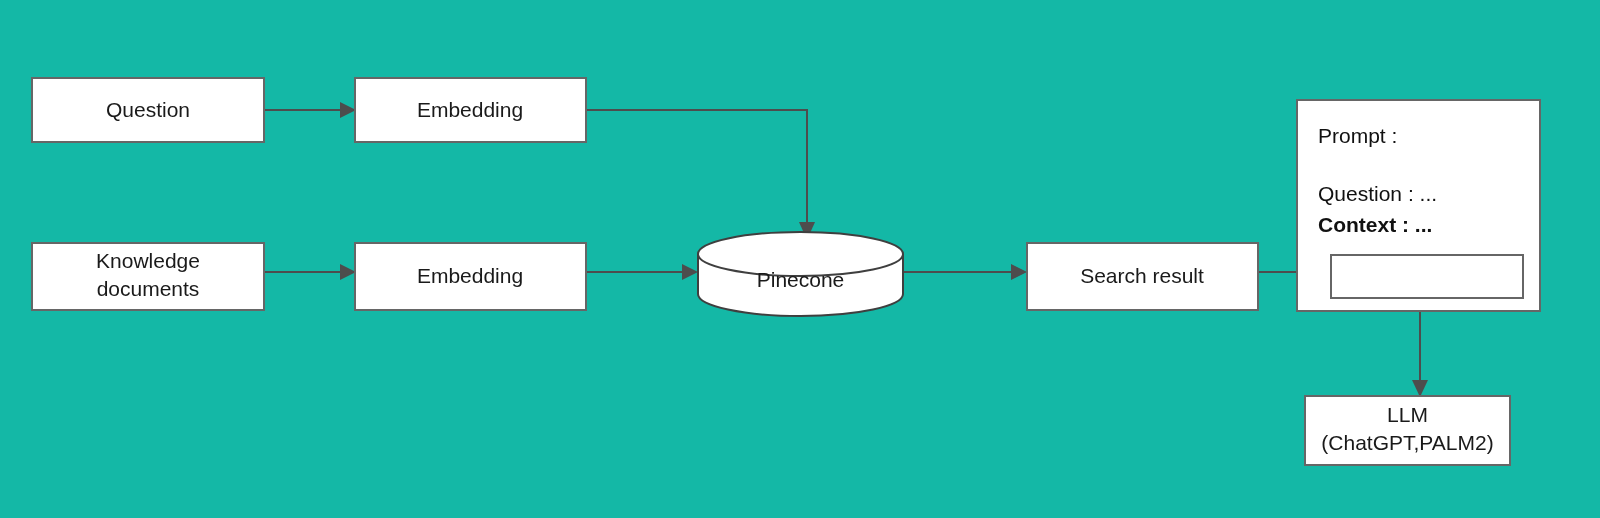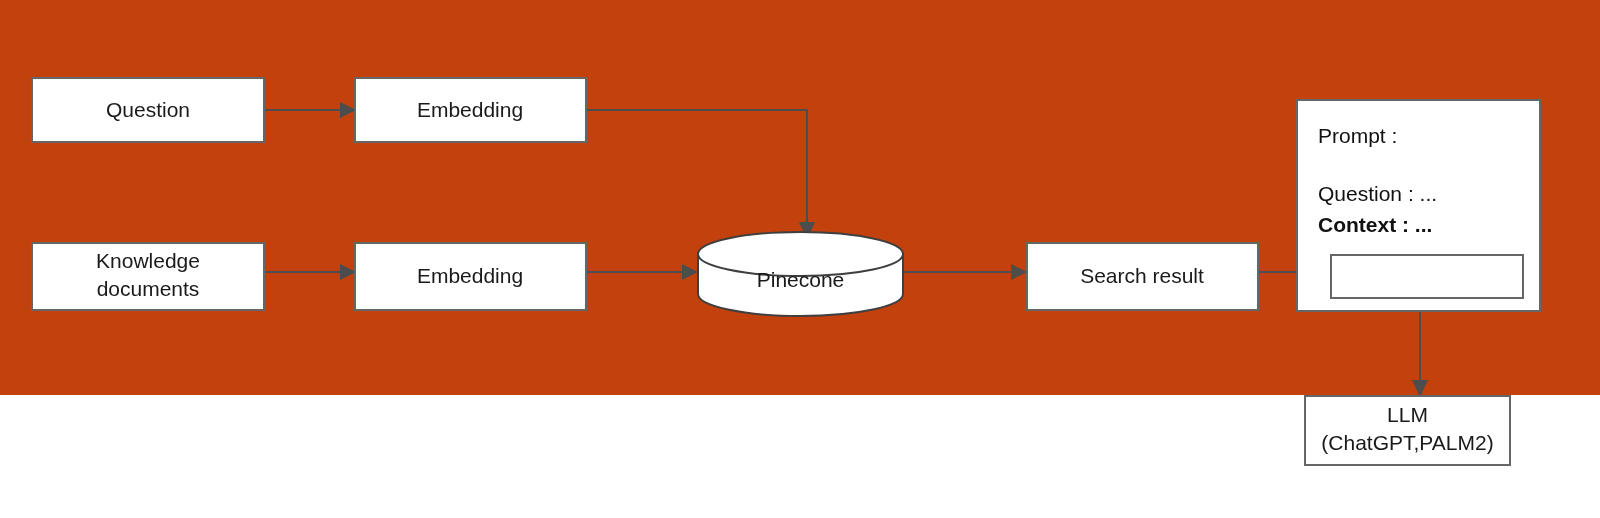--- a/index.html
+++ b/index.html
@@ -9,22 +9,22 @@
   }
   body {
     font-family: "Liberation Sans", sans-serif;
     width: 1600px;
     height: 518px;
     overflow: hidden;
   }
   #canvas {
     position: relative;
     width: 1600px;
-    height: 395px;
-    background: #c2410c;
+    height: 518px;
+    background: #14b8a6;
   }
   svg.diagram {
     position: absolute;
     top: 0;
     left: 0;
     width: 1600px;
     height: 518px;
   }
   .node-rect {
     fill: #ffffff;

